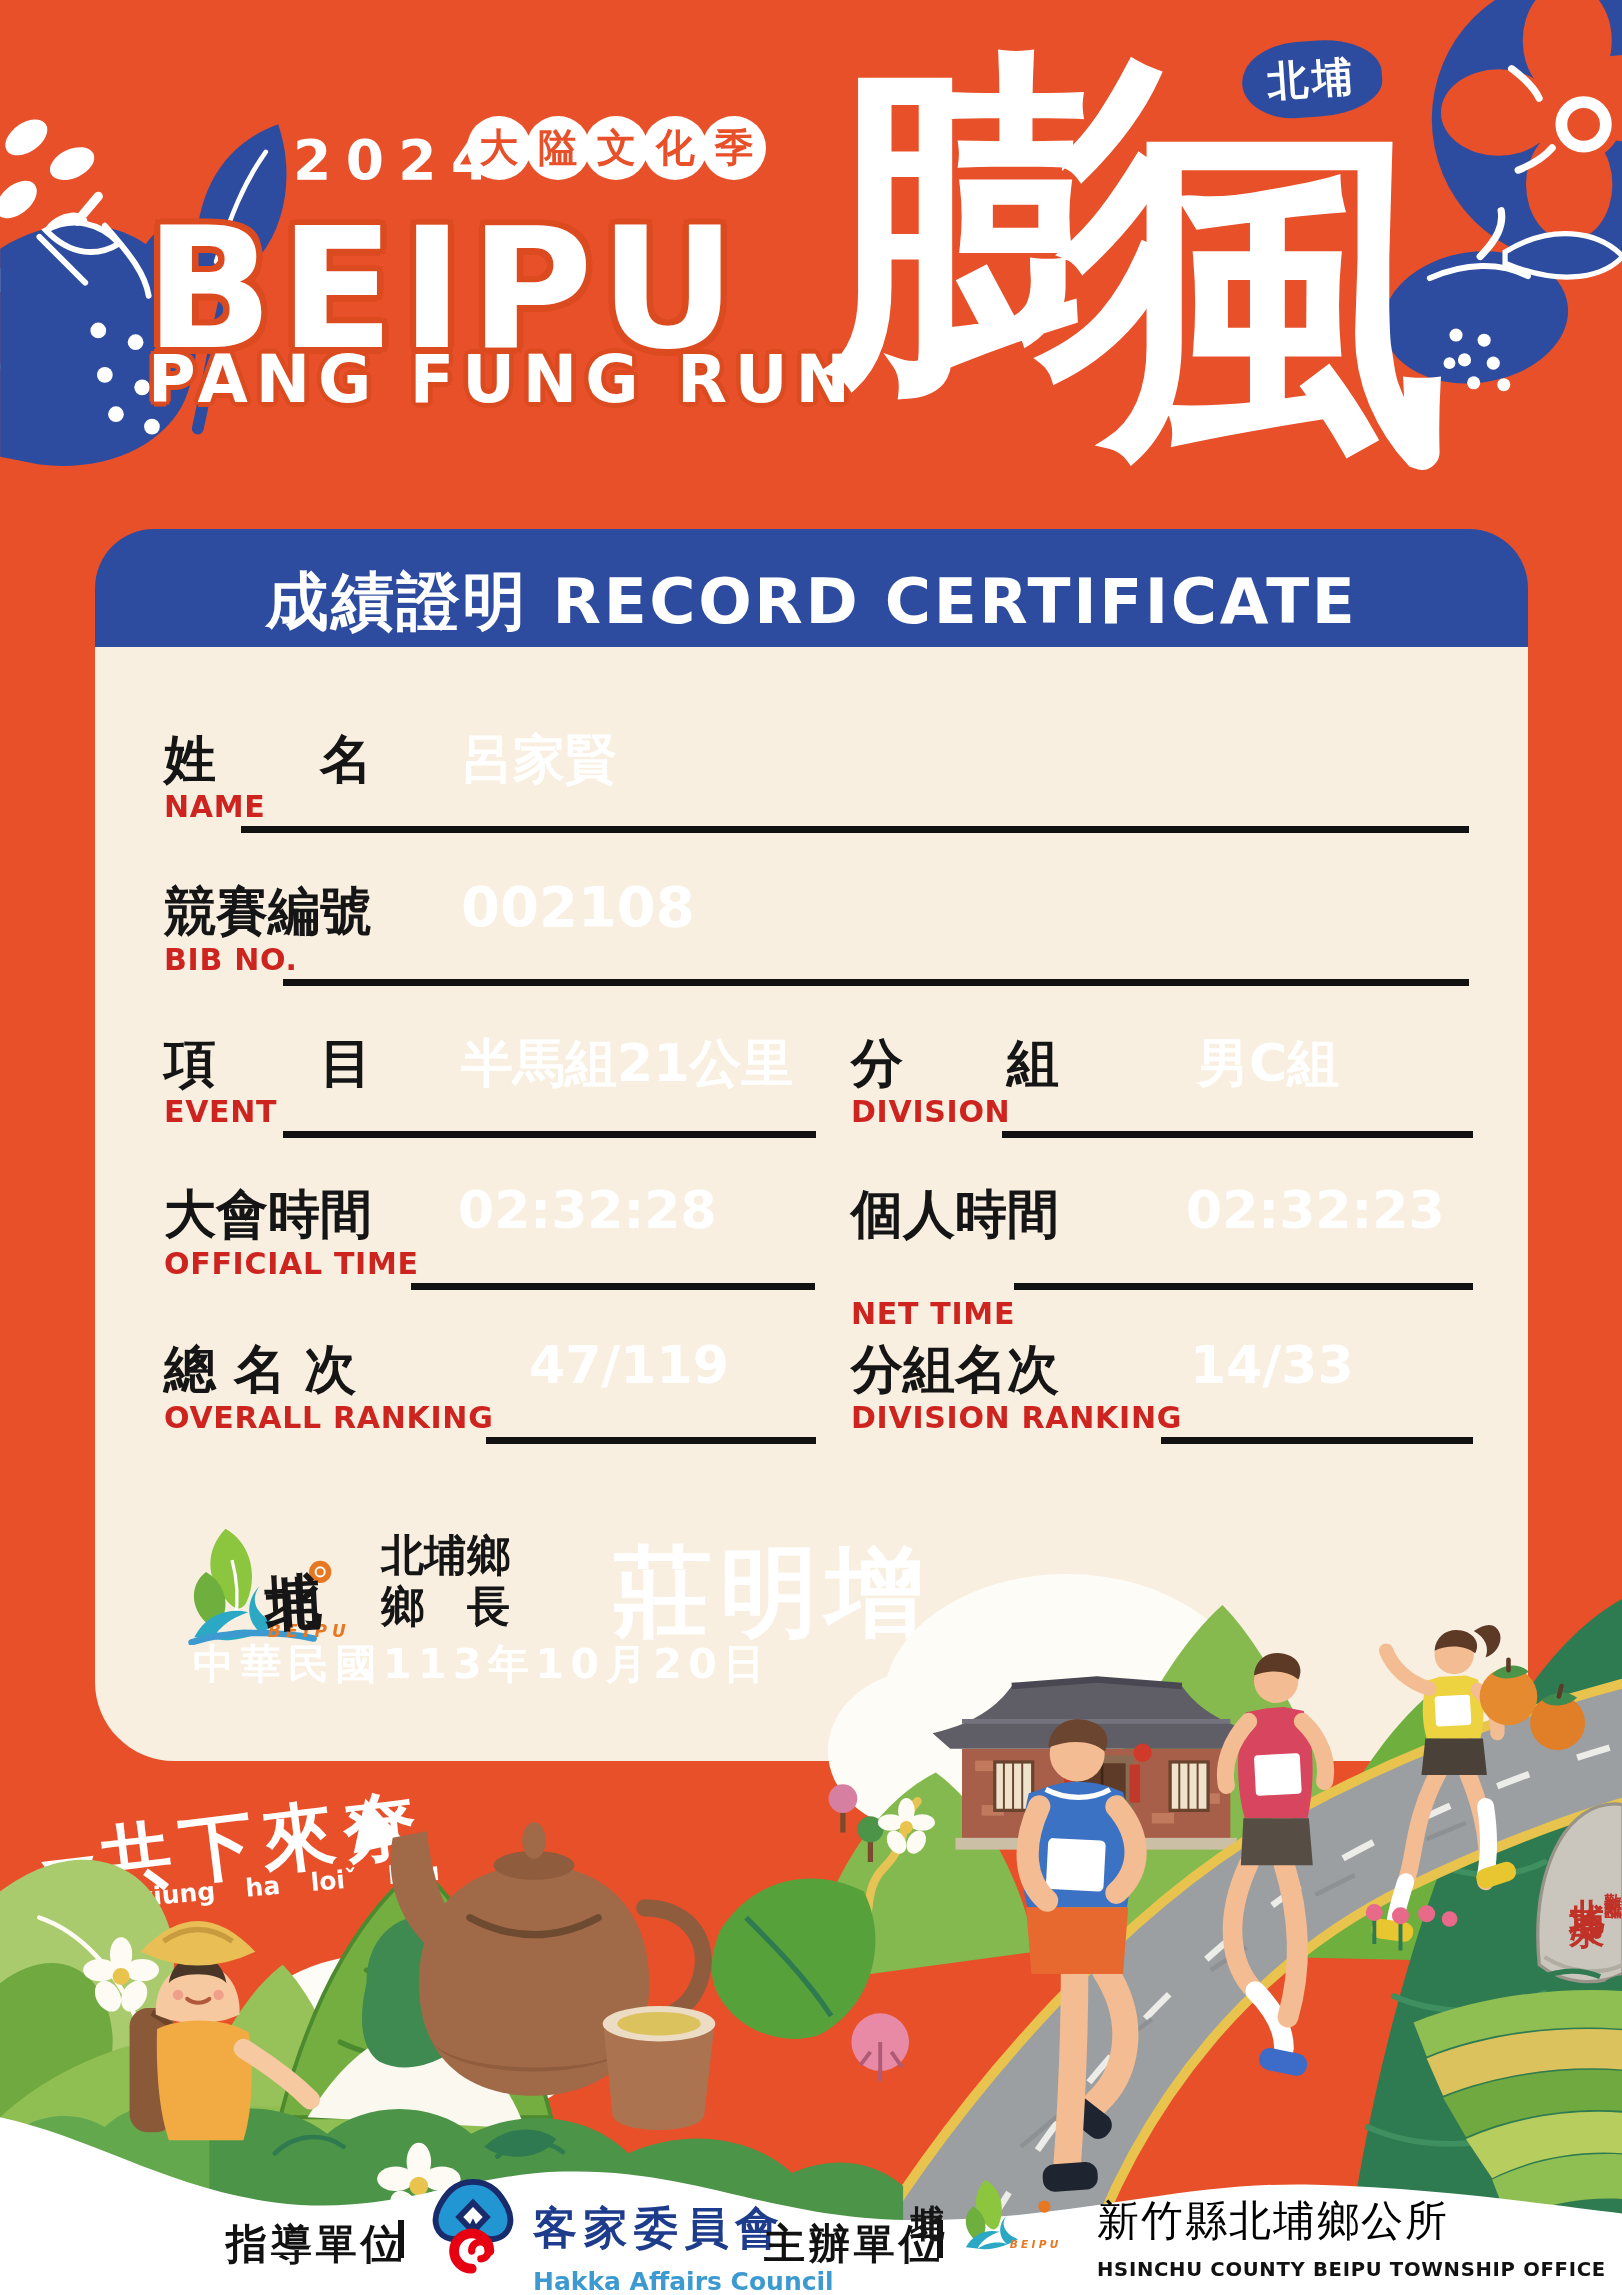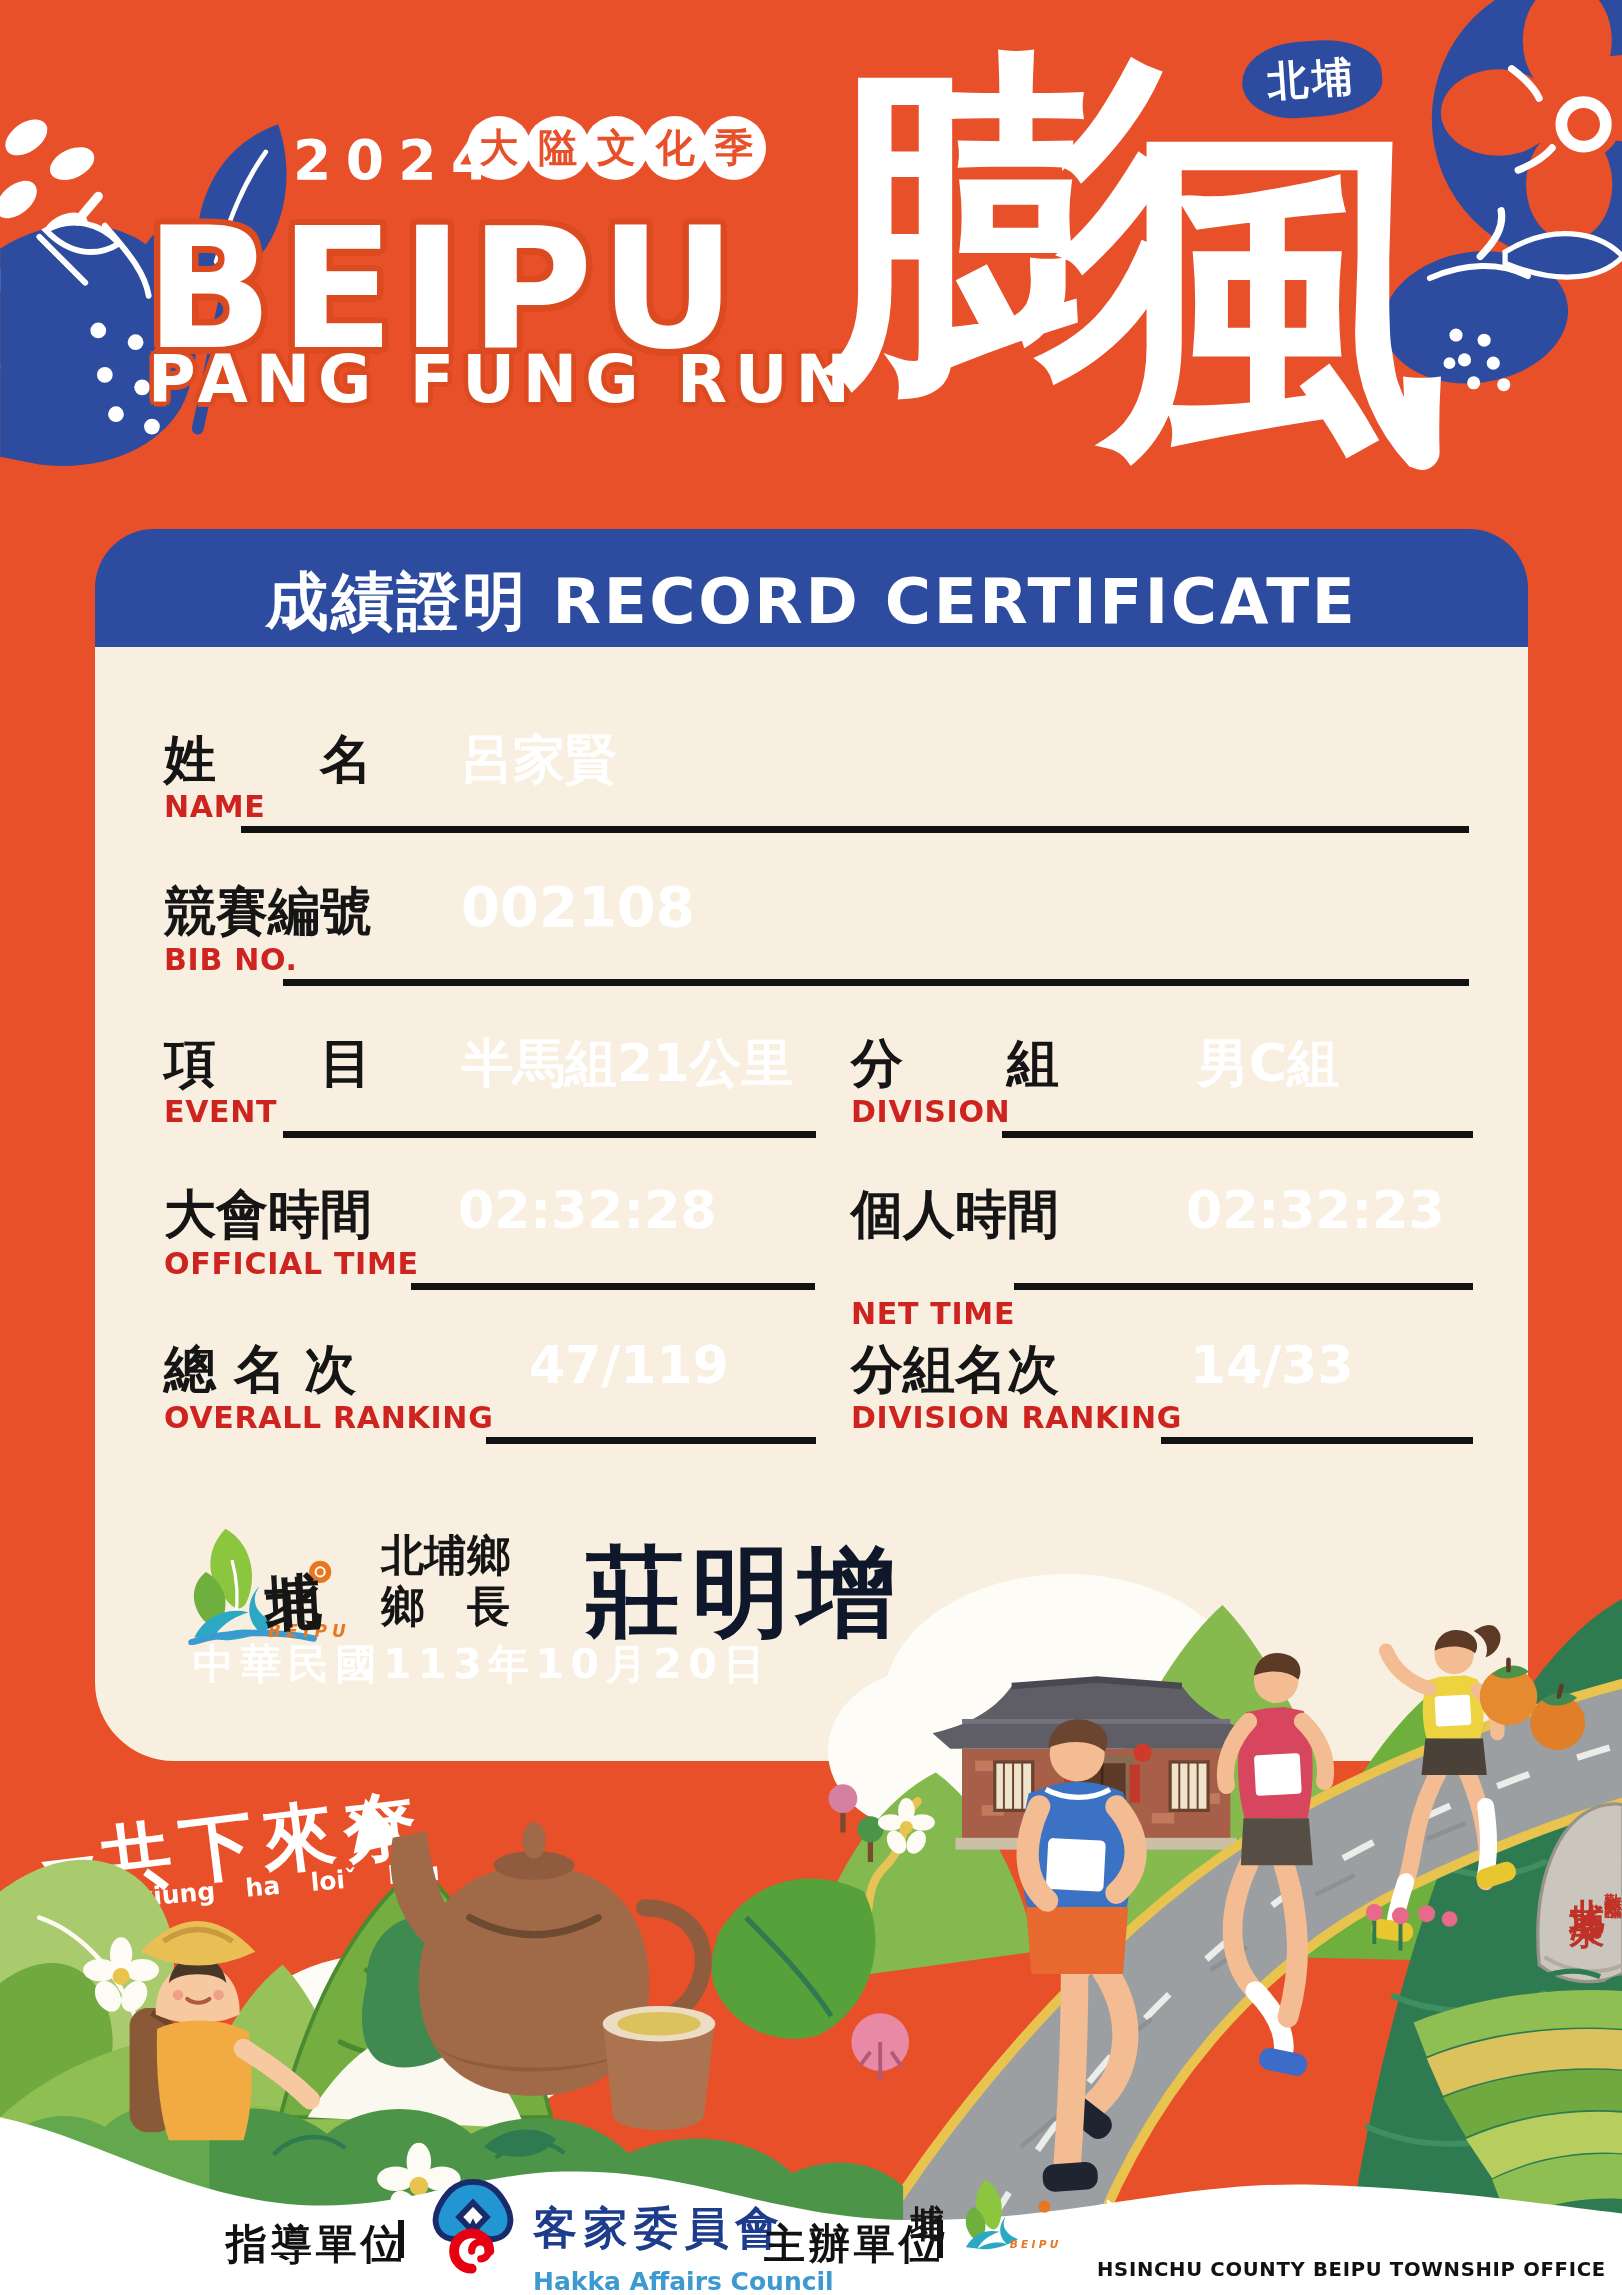--- a/index.html
+++ b/index.html
@@ -32,21 +32,21 @@
   .banner-text{color:#fff;font-size:63px;font-weight:800;letter-spacing:2.6px;white-space:nowrap;}
   .card{left:95px;top:647px;width:1433px;height:1114px;background:#F8EFE1;border-radius:0 0 79px 79px;}
 
   .cnl{font-size:52px;font-weight:800;color:#151515;white-space:nowrap;}
   .val{font-size:52px;font-weight:800;color:#ffffff;white-space:nowrap;}
   .sub{font-size:30px;font-weight:800;color:#CD241F;letter-spacing:0.7px;white-space:nowrap;}
   .uline{height:6.5px;background:#121212;}
 
   
   .office{left:381px;top:1530px;font-size:43px;font-weight:800;color:#151515;line-height:51px;white-space:pre;}
-  .mayor{left:586px;top:1528px;font-size:98px;font-weight:700;color:#0f172a;
+  .mayor{left:614px;top:1528px;font-size:98px;font-weight:700;color:#ffffff;
     font-family:"DejaVu Serif","Liberation Serif",serif;letter-spacing:7.9px;}
   .cert-date{left:193px;top:1637px;font-size:41px;font-weight:800;color:#ffffff;letter-spacing:6.5px;white-space:nowrap;}
   .logo-zh{writing-mode:vertical-rl;text-orientation:upright;font-size:56px;font-weight:800;color:#161616;
     line-height:1;letter-spacing:-3.9px;}
   .sig-logo-zh{left:262px;top:1530px;transform:rotate(-3deg);}
 
   
   .slogan-zh{left:98px;top:1794px;font-size:73px;font-weight:800;color:#fff;
     letter-spacing:9.2px;transform:rotate(-7deg);white-space:nowrap;}
   .slogan-roman{left:136px;top:1870px;font-size:25px;font-weight:700;color:#fff;
@@ -59,21 +59,21 @@
   .stone-main{left:1563px;top:1870px;writing-mode:vertical-rl;text-orientation:upright;
     font-size:35px;font-weight:800;color:#C03227;letter-spacing:5.2px;}
   .stone-side{left:1601px;top:1879px;writing-mode:vertical-rl;text-orientation:upright;
     font-size:17.7px;font-weight:700;color:#C03227;letter-spacing:2.6px;}
 
   
   .f-label{font-size:41px;font-weight:800;color:#111;letter-spacing:3.9px;white-space:nowrap;}
   .f-sep{width:5.9px;height:38px;background:#111;}
   .f-org-zh{font-size:44px;font-weight:800;color:#1E3C8C;letter-spacing:6.5px;white-space:nowrap;}
   .f-org-en{font-size:25px;font-weight:700;color:#3D9AD1;white-space:nowrap;}
-  .f-org-zh2{font-size:42px;font-weight:400;color:#ffffff;letter-spacing:2px;white-space:nowrap;}
+  .f-org-zh2{font-size:42px;font-weight:400;color:#000000;letter-spacing:2px;white-space:nowrap;}
   .f-org-en2{font-size:19.6px;font-weight:700;color:#111;letter-spacing:0.7px;white-space:nowrap;}
   .beipu-en{font-size:26px;font-weight:800;fill:#E87722;font-style:italic;letter-spacing:8px;}
   .fbeipu-zh{left:911px;top:2180px;font-size:34px;letter-spacing:-2.6px;}
 </style>
 </head>
 <body>
 
 <div class="page">
 
   <svg class="abs" style="left:0;top:0" width="1623" height="530" viewBox="0 0 2480 810">

